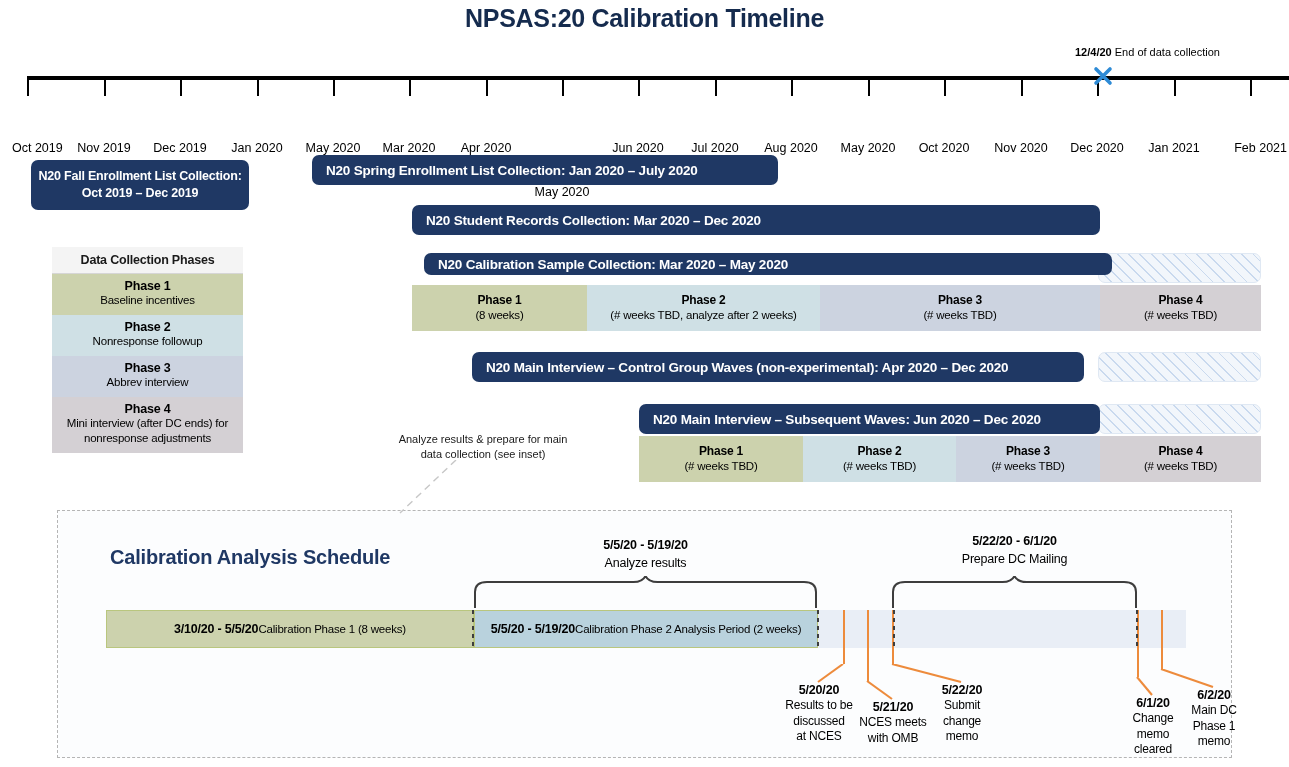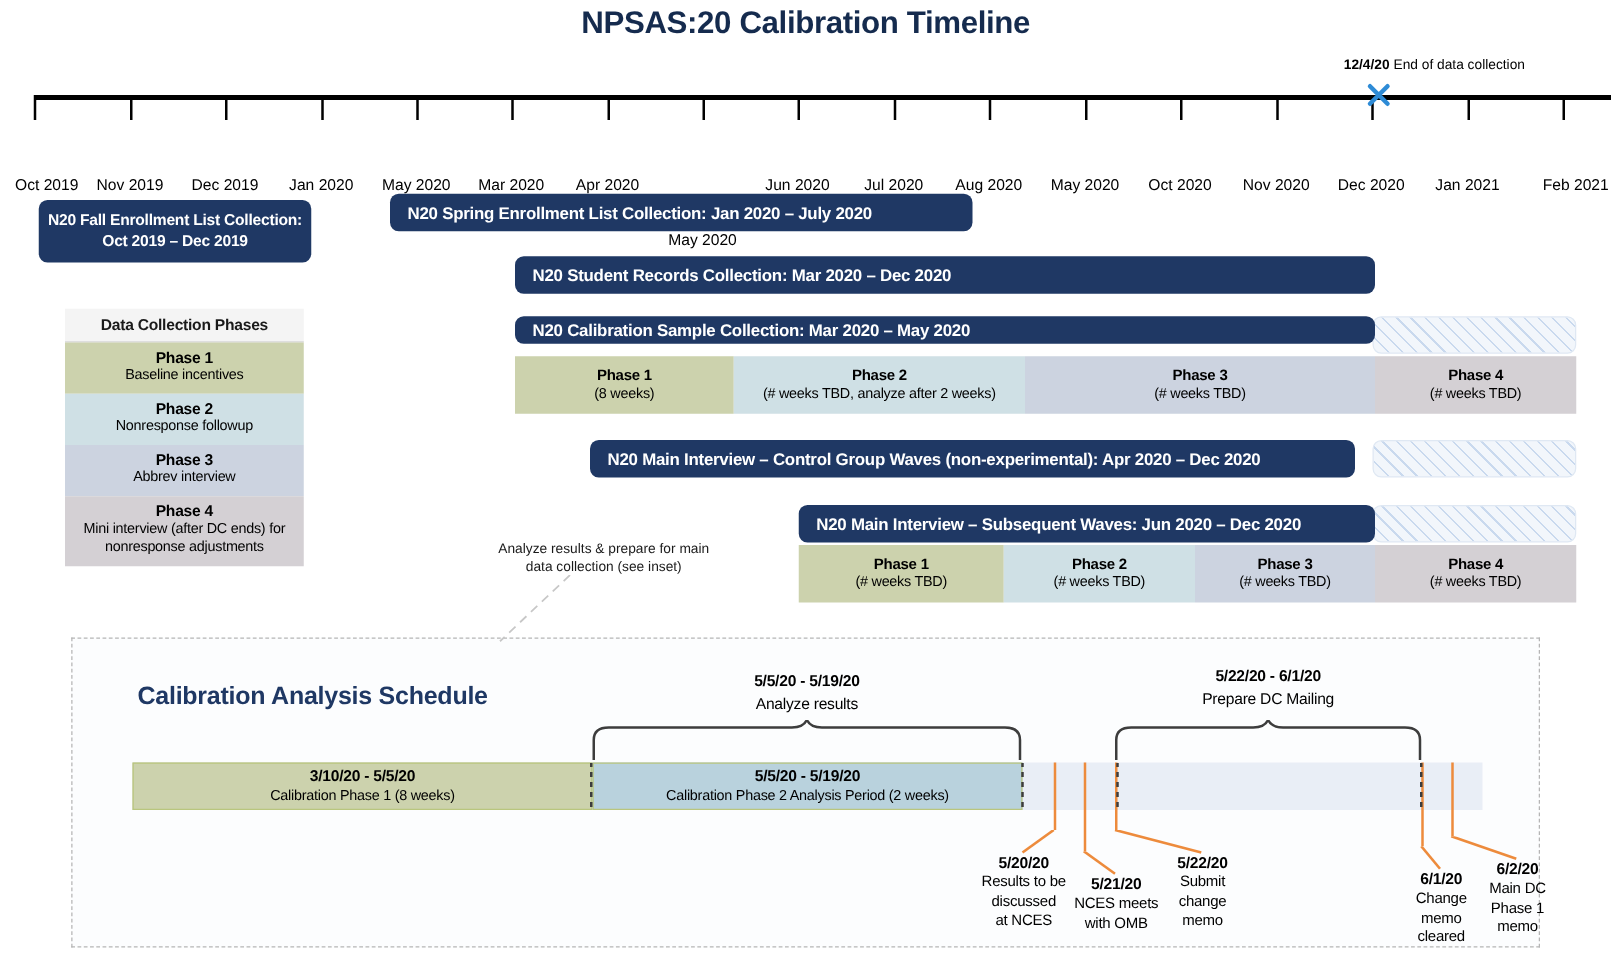--- a/index.html
+++ b/index.html
@@ -73,21 +73,21 @@
   
   #inset-panel{
     position:absolute;left:57px;top:510px;width:1175px;height:248px;
     border:1.6px dashed #b5b5b5;background:#fcfdfe;box-sizing:border-box;
   }
   #inset-title{
     position:absolute;left:110px;top:546px;font-size:20px;font-weight:bold;color:#1f3864;
   }
   #inset-bg-band{position:absolute;left:106px;top:610px;width:1080px;height:38px;background:#e9eef6;}
   .inset-seg{
-    position:absolute;top:610px;height:38px;display:flex;flex-direction:column;
+    position:absolute;top:610px;height:38px;display:flex;flex-direction:row;
     align-items:center;justify-content:center;text-align:center;line-height:1.3;
     border:1px solid #b9c67e;box-sizing:border-box;
   }
   .inset-seg .it{font-size:12.5px;font-weight:bold;}
   .inset-seg .is{font-size:11.5px;}
   .vdash{position:absolute;width:2.4px;z-index:6;
     background-image:repeating-linear-gradient(#3d3d3d 0 4px,rgba(0,0,0,0) 4px 8px);}
   .oline{position:absolute;width:2.1px;background:#ed8b3c;z-index:5;}
   .brace-lbl{position:absolute;text-align:center;font-size:12.5px;line-height:1.45;}
   .brace-lbl .bt{font-weight:bold;}
@@ -173,21 +173,21 @@
         <div class="lg-t">Phase 4</div>
         <div class="lg-s">Mini interview (after DC ends) for nonresponse adjustments</div>
       </div>
     </div>
 </div>
 
 <div id="bars-layer">
     <div class="navybar cond" style="left: 312px; width: 466px; top: 155px; height: 30px;">N20 Spring Enrollment List Collection: Jan 2020 – July 2020</div>
     <div class="navybar cond" style="left: 412px; width: 688px; top: 205px; height: 30px;">N20 Student Records Collection: Mar 2020 – Dec 2020</div>
     <div class="hatch" style="left: 1098px; width: 163px; top: 253px; height: 30px;"></div>
-    <div class="navybar cond" style="left: 412px; width: 688px; top: 253px; height: 22px;">N20 Calibration Sample Collection: Mar 2020 – May 2020</div>
+    <div class="navybar cond" style="left: 424px; width: 688px; top: 253px; height: 22px;">N20 Calibration Sample Collection: Mar 2020 – May 2020</div>
     <div class="hatch" style="left: 1098px; width: 163px; top: 352px; height: 30px;"></div>
     <div class="navybar cond" style="left: 472px; width: 612px; top: 352px; height: 30px;">N20 Main Interview – Control Group Waves (non-experimental): Apr 2020 – Dec 2020</div>
     <div class="hatch" style="left: 1098px; width: 163px; top: 404px; height: 30px;"></div>
     <div class="navybar cond" style="left: 639px; width: 461px; top: 404px; height: 30px;">N20 Main Interview – Subsequent Waves: Jun 2020 – Dec 2020</div>
   </div>
 <div id="strips-layer">
     <div class="phase-strip" style="left: 412px; top: 285px;">
       <div class="phase-cell cond" style="width: 175px; background: rgb(204, 210, 173);">
         <div class="pt">Phase 1</div>
         <div class="ps">(8 weeks)</div>

